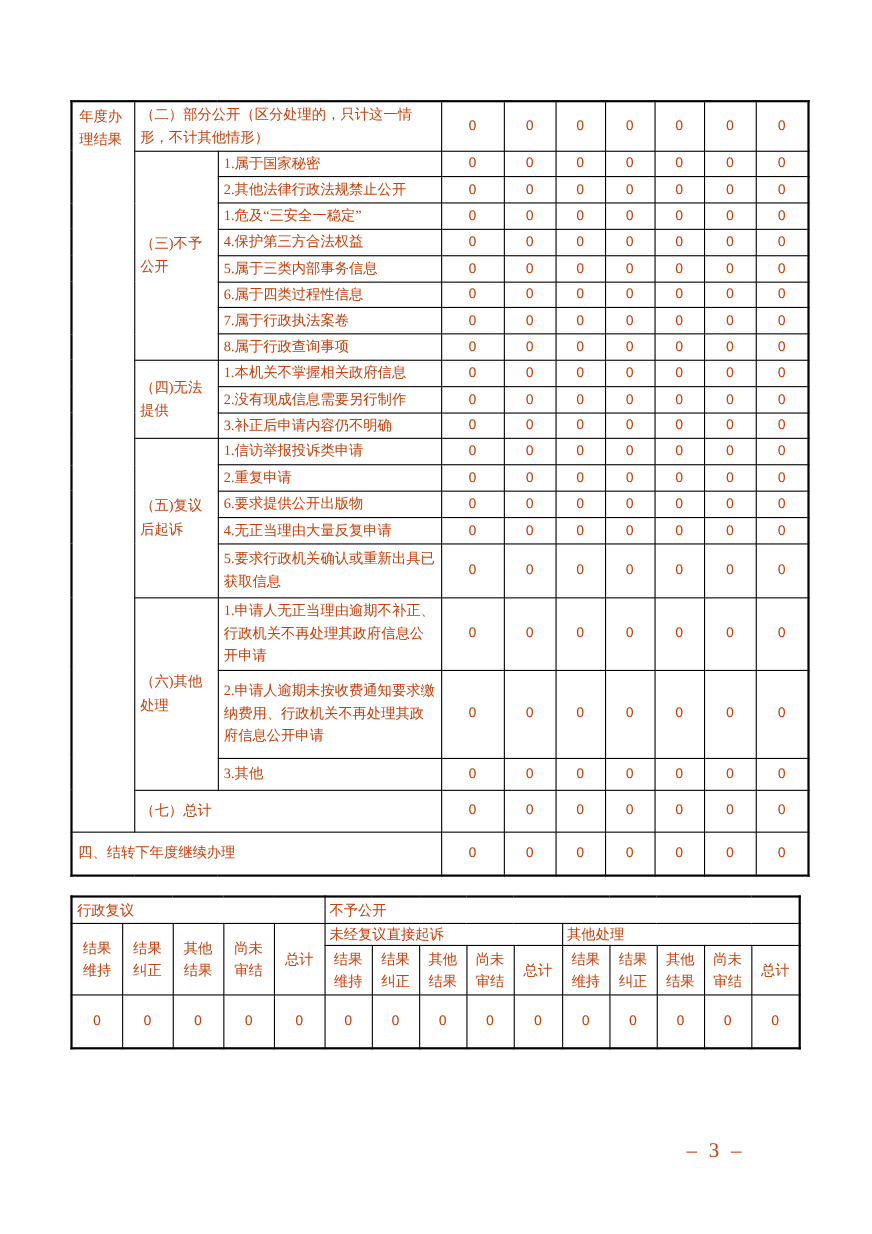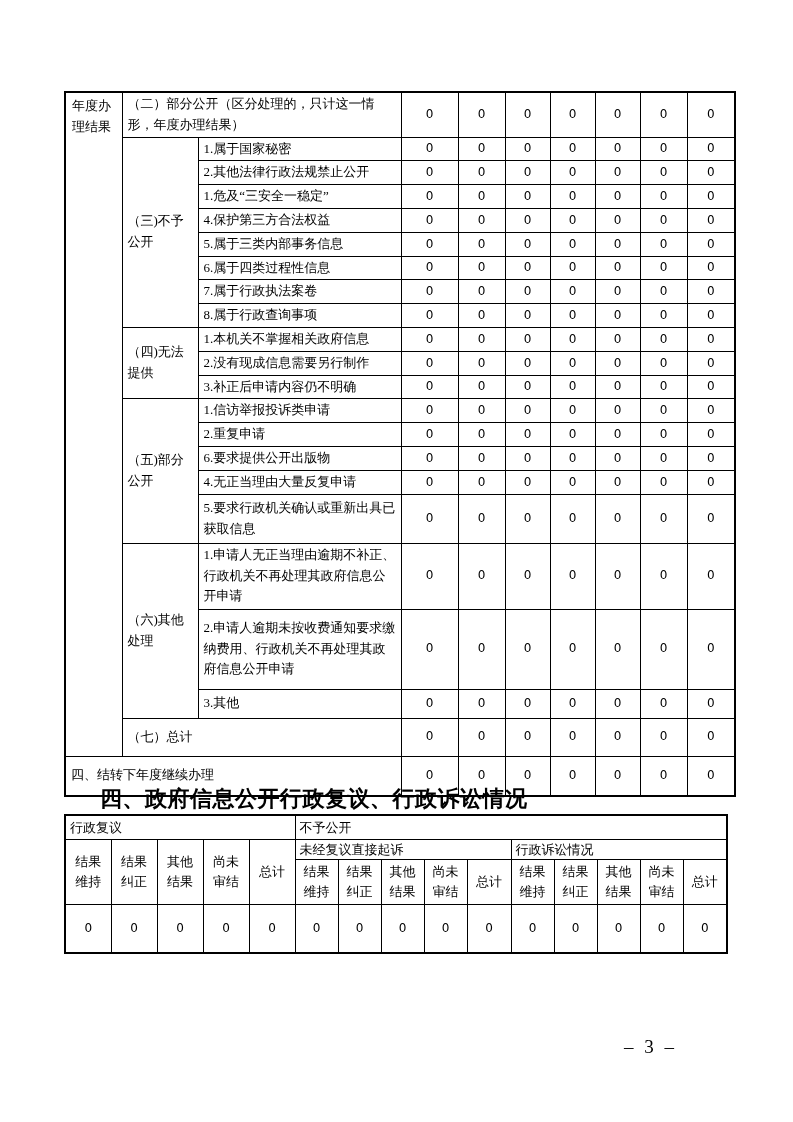--- a/index.html
+++ b/index.html
@@ -1,21 +1,21 @@
 <!DOCTYPE html>
 <html><head>
 <meta charset="utf-8">
 <style>
   * { margin:0; padding:0; box-sizing:border-box; }
   html,body { background:#ffffff; }
   .page {
     position:relative;
     width:793px; height:1122px;
     background:#ffffff;
-    color:#000000;
+    color:#c2410c;
     font-family:"Liberation Serif","DejaVu Serif",serif;
     overflow:hidden;
   }
   table { border-collapse:collapse; table-layout:fixed; position:absolute; background:#fff; }
 
   
   .t1 { left:64px; top:91px; width:671px; border:2px solid #000; }
   .t1 td {
     border:1.5px solid #000;
     font-size:13px;
@@ -82,21 +82,21 @@
         <col style="width:47px">
         <col style="width:45px">
       <col style="width:45px">
         <col style="width:45px">
         <col style="width:47px">
         <col style="width:48px">
     </colgroup>
     <tbody>
       <tr style="height:44px">
         <td class="grpA" rowspan="21">年度办理结果</td>
-        <td class="lbl" colspan="2">（二）部分公开（区分处理的，只计这一情形，年度办理结果）</td>
+        <td class="lbl" colspan="2">（二）部分公开（区分处理的，只计这一情形，不计其他情形）</td>
       <td class="val">0</td>
           <td class="val">0</td>
           <td class="val">0</td>
           <td class="val">0</td>
           <td class="val">0</td>
           <td class="val">0</td>
           <td class="val">0</td>
         </tr>
       <tr style="height:22px">
         <td class="cat" rowspan="8">（三)不予公开</td>
@@ -204,21 +204,21 @@
         <td class="lbl">3.补正后申请内容仍不明确</td>
       <td class="val">0</td>
           <td class="val">0</td>
           <td class="val">0</td>
           <td class="val">0</td>
           <td class="val">0</td>
           <td class="val">0</td>
           <td class="val">0</td>
         </tr>
       <tr style="height:22px">
-        <td class="cat" rowspan="5">（五)部分公开</td>
+        <td class="cat" rowspan="5">（五)复议后起诉</td>
         <td class="lbl">1.信访举报投诉类申请</td>
       <td class="val">0</td>
           <td class="val">0</td>
           <td class="val">0</td>
           <td class="val">0</td>
           <td class="val">0</td>
           <td class="val">0</td>
           <td class="val">0</td>
         </tr>
       <tr style="height:22px">
@@ -308,21 +308,20 @@
           <td class="val">0</td>
           <td class="val">0</td>
           <td class="val">0</td>
           <td class="val">0</td>
           <td class="val">0</td>
           <td class="val">0</td>
         </tr>
     </tbody>
   </table>
 
-  <div class="heading">四、政府信息公开行政复议、行政诉讼情况</div>
 
   <table class="t2">
     <colgroup>
       <col style="width:46px">
         <col style="width:46px">
         <col style="width:46px">
         <col style="width:46px">
         <col style="width:46px">
       <col style="width:43px">
         <col style="width:43px">
@@ -340,21 +339,21 @@
         <td class="hl" colspan="5">行政复议</td>
         <td class="hl" colspan="10">不予公开</td>
       </tr>
       <tr style="height:19px">
         <td class="hc" rowspan="2">结果维持</td>
         <td class="hc" rowspan="2">结果纠正</td>
         <td class="hc" rowspan="2">其他结果</td>
         <td class="hc" rowspan="2">尚未审结</td>
         <td class="hc" rowspan="2">总计</td>
         <td class="hl" colspan="5">未经复议直接起诉</td>
-        <td class="hl" colspan="5">行政诉讼情况</td>
+        <td class="hl" colspan="5">其他处理</td>
       </tr>
       <tr style="height:45px">
         <td class="hc">结果维持</td>
         <td class="hc">结果纠正</td>
         <td class="hc">其他结果</td>
         <td class="hc">尚未审结</td>
         <td class="hc">总计</td>
         <td class="hc">结果维持</td>
         <td class="hc">结果纠正</td>
         <td class="hc">其他结果</td>

